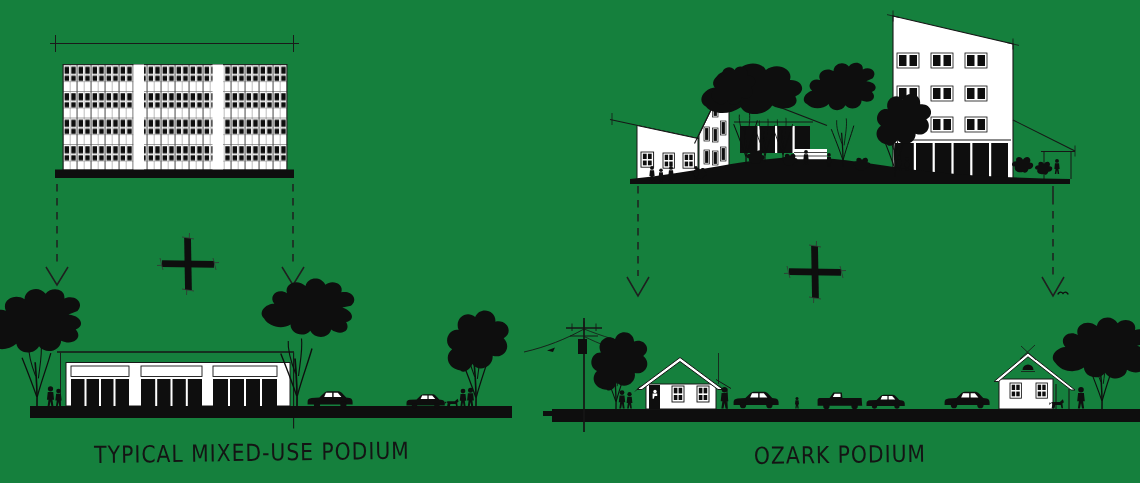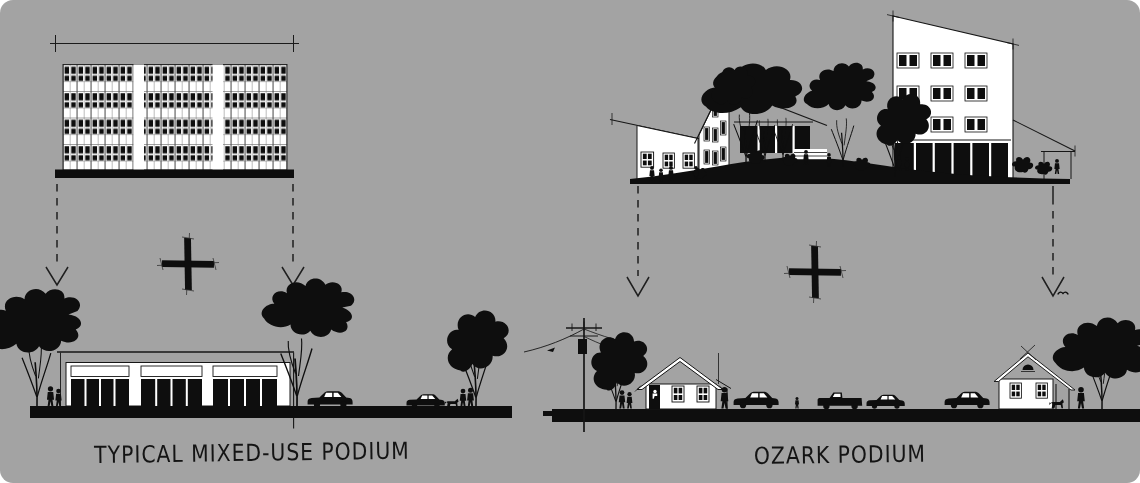--- a/index.html
+++ b/index.html
@@ -1,16 +1,16 @@
 <!DOCTYPE html>
 <html><head>
 <meta charset="utf-8">
 <style>
   html,body{margin:0;padding:0;background:#fff;}
-  .stage{position:relative;width:1140px;height:483px;background:#a3a3a3;overflow:hidden;border-radius:13px;}
+  .stage{position:relative;width:1140px;height:483px;background:#15803d;overflow:hidden;}
   .stage svg{position:absolute;left:0;top:0;}
   .caption{
     position:absolute;color:#141414;
     font-family:"DejaVu Sans",sans-serif;
     font-size:21px;letter-spacing:1px;text-align:center;white-space:nowrap;
     transform:rotate(-0.8deg) scale(0.97,1.12);
   }
   #cap-left{left:67px;top:441px;width:370px;}
   #cap-right{left:690px;top:443px;width:300px;}
 </style>

